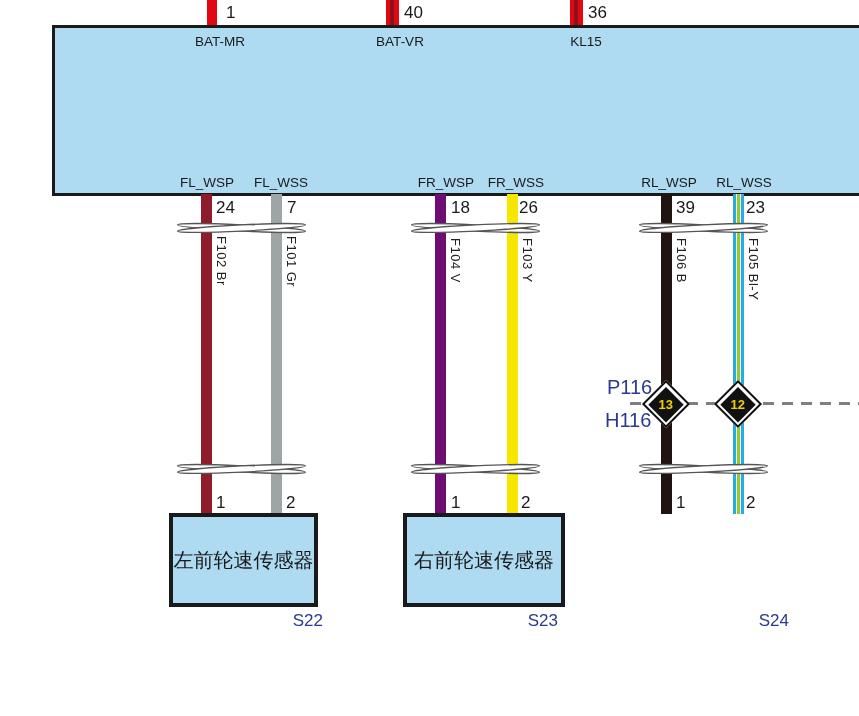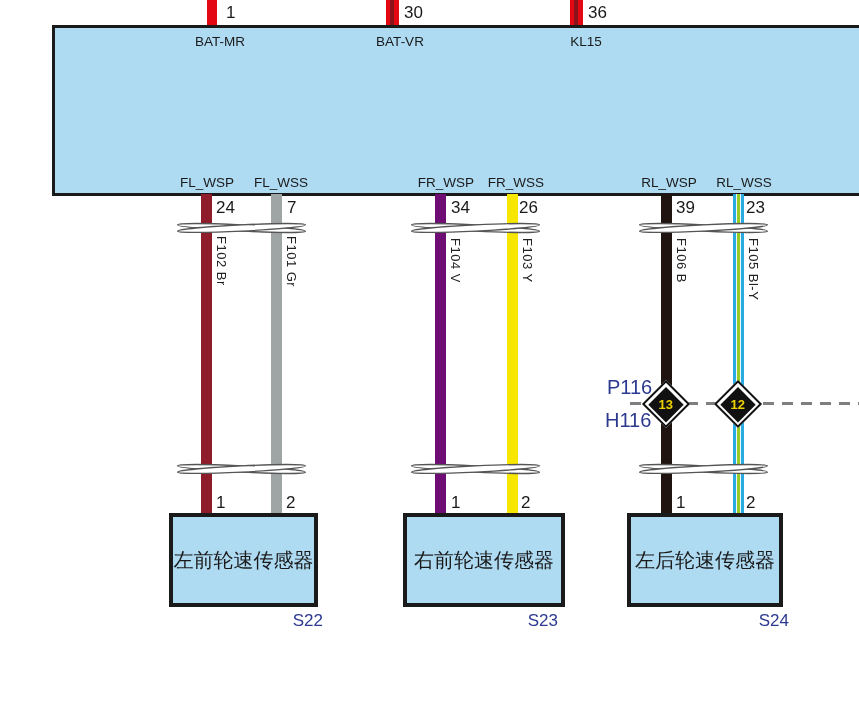--- a/index.html
+++ b/index.html
@@ -65,41 +65,41 @@
 </style>
 </head>
 <body>
 
 <div class="stage">
 
   <div class="wire top-run solid-red abs" style="left:207px"></div>
   <span class="num" style="left:226px;top:3px">1</span>
 
   <div class="wire top-run striped-red abs" style="left:386px"></div>
-  <span class="num" style="left:404px;top:3px">30</span>
+  <span class="num" style="left:404px;top:3px">40</span>
 
   <div class="wire top-run striped-red abs" style="left:570px"></div>
   <span class="num" style="left:588px;top:3px">36</span>
 
   <div class="ecu-box">
     <span class="pinlbl" style="left:165px;top:6px">BAT-MR</span>
     <span class="pinlbl" style="left:345px;top:6px">BAT-VR</span>
     <span class="pinlbl" style="left:531px;top:6px">KL15</span>
 
     <span class="pinlbl" style="left:152px;bottom:3px">FL_WSP</span>
     <span class="pinlbl" style="left:226px;bottom:3px">FL_WSS</span>
     <span class="pinlbl" style="left:391px;bottom:3px">FR_WSP</span>
     <span class="pinlbl" style="left:461px;bottom:3px">FR_WSS</span>
     <span class="pinlbl" style="left:614px;bottom:3px">RL_WSP</span>
     <span class="pinlbl" style="left:689px;bottom:3px">RL_WSS</span>
   </div>
 
   <span class="num" style="left:216px;top:198px">24</span>
   <span class="num" style="left:287px;top:198px">7</span>
-  <span class="num" style="left:451px;top:198px">34</span>
+  <span class="num" style="left:451px;top:198px">18</span>
   <span class="num" style="left:519px;top:198px">26</span>
   <span class="num" style="left:676px;top:198px">39</span>
   <span class="num" style="left:746px;top:198px">23</span>
 
   <div class="wire main-run maroon abs" style="left:201px"></div>
   <div class="wire main-run gray abs" style="left:271px"></div>
   <div class="wire main-run violet abs" style="left:435px"></div>
   <div class="wire main-run yellow abs" style="left:507px"></div>
   <div class="wire main-run blackw abs" style="left:661px"></div>
   <div class="wire main-run cyan-yellow abs" style="left:733px"></div>
@@ -170,21 +170,18 @@
   <span class="num" style="left:521px;top:493px">2</span>
   <span class="num" style="left:676px;top:493px">1</span>
   <span class="num" style="left:746px;top:493px">2</span>
 
   <div class="sensor" style="left:169px;width:149px">
     <span>左前轮速传感器</span>
   </div>
   <div class="sensor" style="left:403px;width:162px">
     <span>右前轮速传感器</span>
   </div>
-  <div class="sensor" style="left:627px;width:156px">
-    <span>左后轮速传感器</span>
-  </div>
 
   <span class="ref" style="right:536px">S22</span>
   <span class="ref" style="right:301px">S23</span>
   <span class="ref" style="right:70px">S24</span>
 
 </div>
 
 </body></html>

